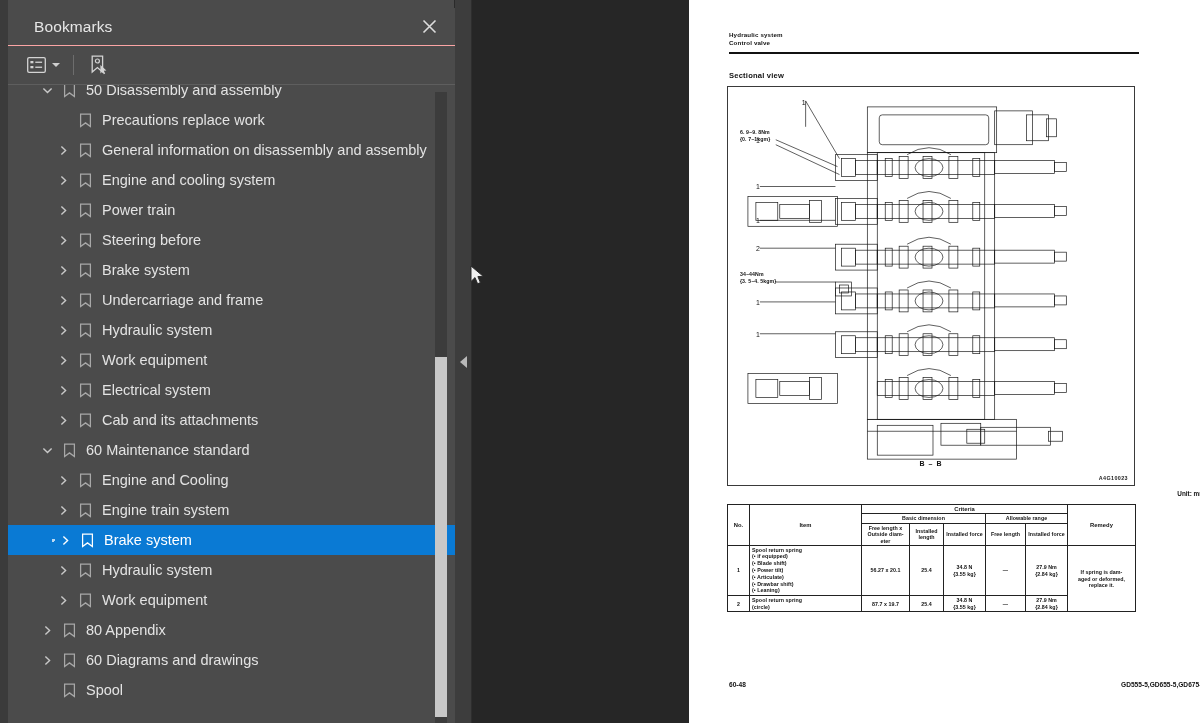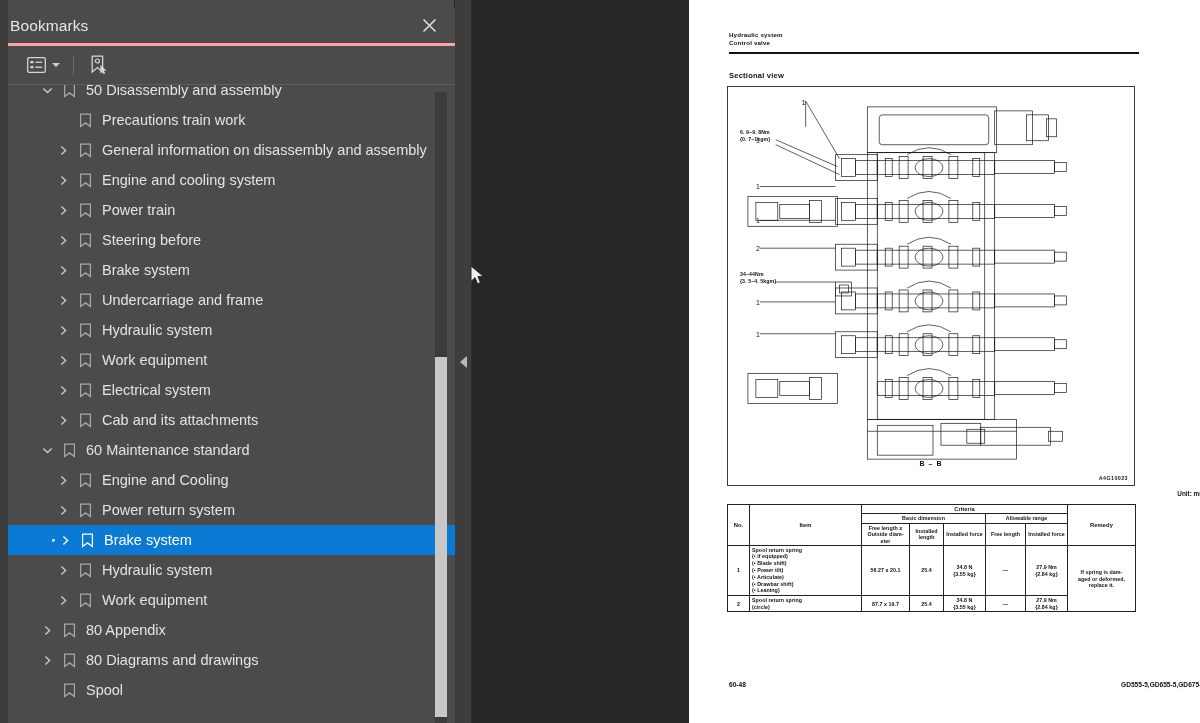--- a/index.html
+++ b/index.html
@@ -17,22 +17,22 @@
     background: #4b4b4b;
     border-right: 1px solid #2b2b2b;
     display: flex; flex-direction: column;
   }
   .bm-outerpad { position:absolute; left:0; top:0; width:8px; height:723px; background:#3b3b3b; }
   .bm-inner { position:absolute; left:8px; top:8px; width:447px; height:715px; background:#4b4b4b; display:flex; flex-direction:column; }
 
   .bm-header {
     height: 38px; flex: 0 0 38px;
     display: flex; align-items: center;
-    padding: 0 14px 0 2px;
-    border-bottom: 3px solid #fca5a5;
+    padding: 0 14px 0 26px;
+    border-bottom: 1px solid #fca5a5;
   }
   .bm-title { color: #e6e6e6; font-size: 15.5px; letter-spacing: .1px; }
   .bm-close {
     margin-left: auto; width: 24px; height: 24px;
     display: flex; align-items: center; justify-content: center;
     color: #dcdcdc; cursor: pointer;
   }
   .bm-close svg { display:block; }
 
   .bm-toolbar {
@@ -239,21 +239,21 @@
             </span>
             <span class="lbl">50 Disassembly and assembly</span>
           </div>
           <div class="bm-row lvl1">
             <span class="twisty"></span>
             <span class="bmk">
               <svg width="13" height="15" viewBox="0 0 13 15">
                 <path d="M1.6 1 H11.4 V13.6 L6.5 9.9 L1.6 13.6 Z" fill="none" stroke="currentColor" stroke-width="1.25"></path>
               </svg>
             </span>
-            <span class="lbl">Precautions train work</span>
+            <span class="lbl">Precautions replace work</span>
           </div>
           <div class="bm-row lvl1">
             <span class="twisty">
               <svg width="11" height="11" viewBox="0 0 11 11">
                 <path d="M3.4 1.4 L7.6 5.5 L3.4 9.6" fill="none" stroke="currentColor" stroke-width="1.4"></path>
               </svg>
             </span>
             <span class="bmk">
               <svg width="13" height="15" viewBox="0 0 13 15">
                 <path d="M1.6 1 H11.4 V13.6 L6.5 9.9 L1.6 13.6 Z" fill="none" stroke="currentColor" stroke-width="1.25"></path>
@@ -408,21 +408,21 @@
             <span class="twisty">
               <svg width="11" height="11" viewBox="0 0 11 11">
                 <path d="M3.4 1.4 L7.6 5.5 L3.4 9.6" fill="none" stroke="currentColor" stroke-width="1.4"></path>
               </svg>
             </span>
             <span class="bmk">
               <svg width="13" height="15" viewBox="0 0 13 15">
                 <path d="M1.6 1 H11.4 V13.6 L6.5 9.9 L1.6 13.6 Z" fill="none" stroke="currentColor" stroke-width="1.25"></path>
               </svg>
             </span>
-            <span class="lbl">Power return system</span>
+            <span class="lbl">Engine train system</span>
           </div>
           <div class="bm-row lvl1 sel">
             <div class="sel-fill"></div>
             <span class="twisty">
               <svg width="11" height="11" viewBox="0 0 11 11">
                 <path d="M3.4 1.4 L7.6 5.5 L3.4 9.6" fill="none" stroke="currentColor" stroke-width="1.4"></path>
               </svg>
             </span>
             <span class="bmk">
               <svg width="13" height="15" viewBox="0 0 13 15">
@@ -474,21 +474,21 @@
             <span class="twisty">
               <svg width="11" height="11" viewBox="0 0 11 11">
                 <path d="M3.4 1.4 L7.6 5.5 L3.4 9.6" fill="none" stroke="currentColor" stroke-width="1.4"></path>
               </svg>
             </span>
             <span class="bmk">
               <svg width="13" height="15" viewBox="0 0 13 15">
                 <path d="M1.6 1 H11.4 V13.6 L6.5 9.9 L1.6 13.6 Z" fill="none" stroke="currentColor" stroke-width="1.25"></path>
               </svg>
             </span>
-            <span class="lbl">80 Diagrams and drawings</span>
+            <span class="lbl">60 Diagrams and drawings</span>
           </div>
           <div class="bm-row lvl0">
             <span class="twisty"></span>
             <span class="bmk">
               <svg width="13" height="15" viewBox="0 0 13 15">
                 <path d="M1.6 1 H11.4 V13.6 L6.5 9.9 L1.6 13.6 Z" fill="none" stroke="currentColor" stroke-width="1.25"></path>
               </svg>
             </span>
             <span class="lbl">Spool</span>
           </div>

